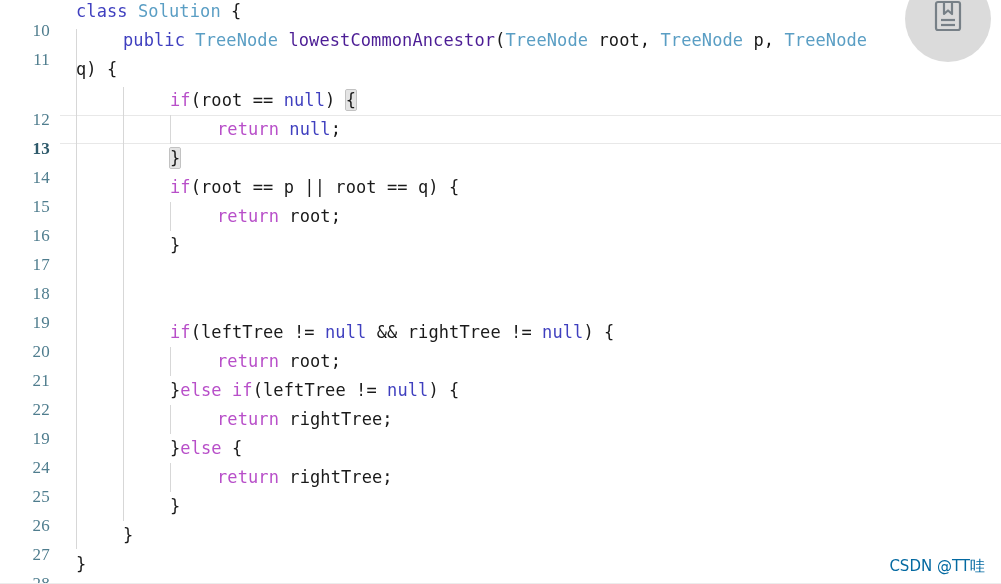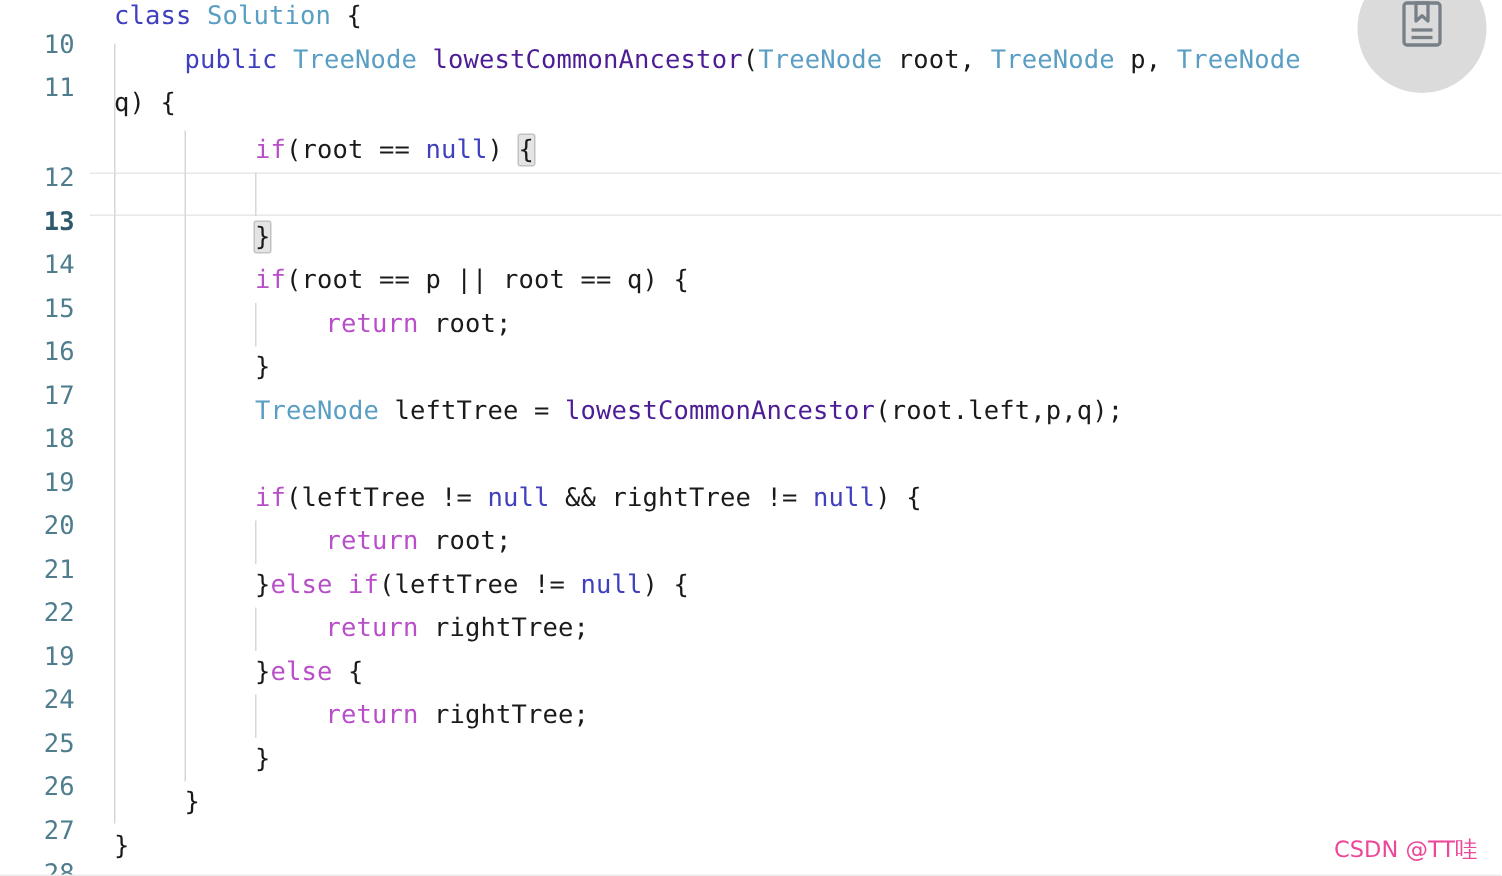--- a/index.html
+++ b/index.html
@@ -53,20 +53,21 @@
   }
   .lineno {
     position: absolute;
     left: 0;
     width: 50px;
     text-align: right;
     font-size: 17px;
     line-height: 29px;
     color: #4f7d8e;
     letter-spacing: 0.2px;
+    font-family: Liberation Serif, serif;
   }
   .lineno.active {
     color: #2e5a6b;
     font-weight: bold;
   }
   .code {
     position: absolute;
     left: 76px;
     top: 0;
     line-height: 29px;
@@ -105,21 +106,21 @@
     box-sizing: border-box;
   }
   #bookmark-overlay svg { opacity: 0.62; }
 
   #watermark {
     position: absolute;
     right: 16px;
     bottom: 8px;
     font-family: "DejaVu Sans", "Liberation Sans", sans-serif;
     font-size: 15px;
-    color: #ec4899;
+    color: #0369a1;
     z-index: 15;
     white-space: pre;
   }
 
   #bottom-rule {
     position: absolute;
     left: 0;
     bottom: 0;
     width: 1001px;
     height: 1px;
@@ -156,20 +157,21 @@
     <span class="code" style="left:76px;"><span class="pl">q) {</span></span>
   </div>
 
   <div class="row" style="top:86px;">
     <span class="lineno">12</span>
     <span class="code" style="left:170px;"><span class="ctl">if</span><span class="pl">(root == </span><span class="kw">null</span><span class="pl">) </span><span class="pl brace-match">{</span></span>
   </div>
 
   <div class="row" style="top:115px;">
     <span class="lineno active">13</span>
+    <span class="code" style="left:217px;"><span class="ctl">return</span><span class="pl"> </span><span class="kw">null</span><span class="pl">;</span></span>
   </div>
 
   <div class="row" style="top:144px;">
     <span class="lineno">14</span>
     <span class="code" style="left:170px;"><span class="pl brace-match">}</span></span>
   </div>
 
   <div class="row" style="top:173px;">
     <span class="lineno">15</span>
     <span class="code" style="left:170px;"><span class="ctl">if</span><span class="pl">(root == p || root == q) {</span></span>
@@ -180,21 +182,20 @@
     <span class="code" style="left:217px;"><span class="ctl">return</span><span class="pl"> root;</span></span>
   </div>
 
   <div class="row" style="top:231px;">
     <span class="lineno">17</span>
     <span class="code" style="left:170px;"><span class="pl">}</span></span>
   </div>
 
   <div class="row" style="top:260px;">
     <span class="lineno">18</span>
-    <span class="code" style="left:170px;"><span class="type">TreeNode</span><span class="pl"> leftTree = </span><span class="fn">lowestCommonAncestor</span><span class="pl">(root.left,p,q);</span></span>
   </div>
 
   <div class="row" style="top:289px;">
     <span class="lineno">19</span>
   </div>
 
   <div class="row" style="top:318px;">
     <span class="lineno">20</span>
     <span class="code" style="left:170px;"><span class="ctl">if</span><span class="pl">(leftTree != </span><span class="kw">null</span><span class="pl"> &amp;&amp; rightTree != </span><span class="kw">null</span><span class="pl">) {</span></span>
   </div>

